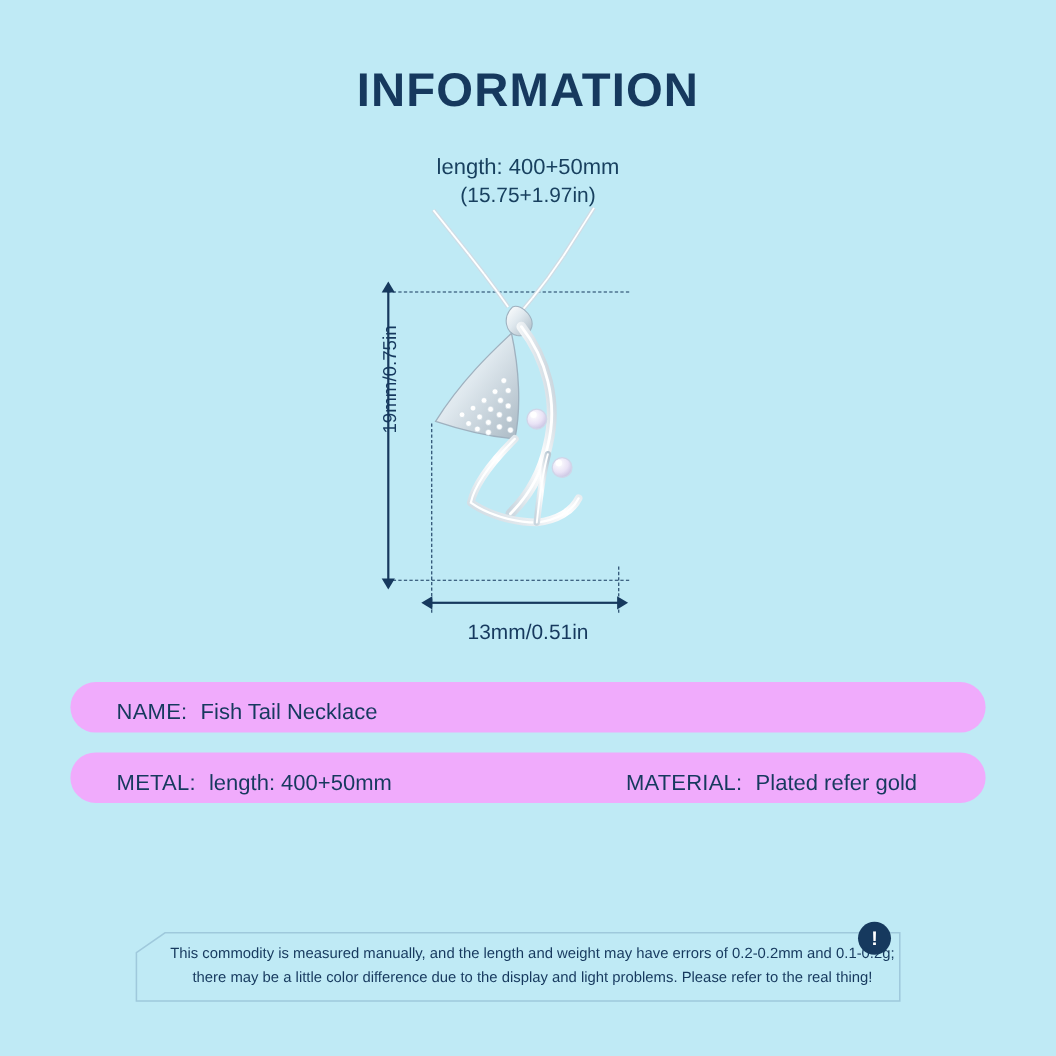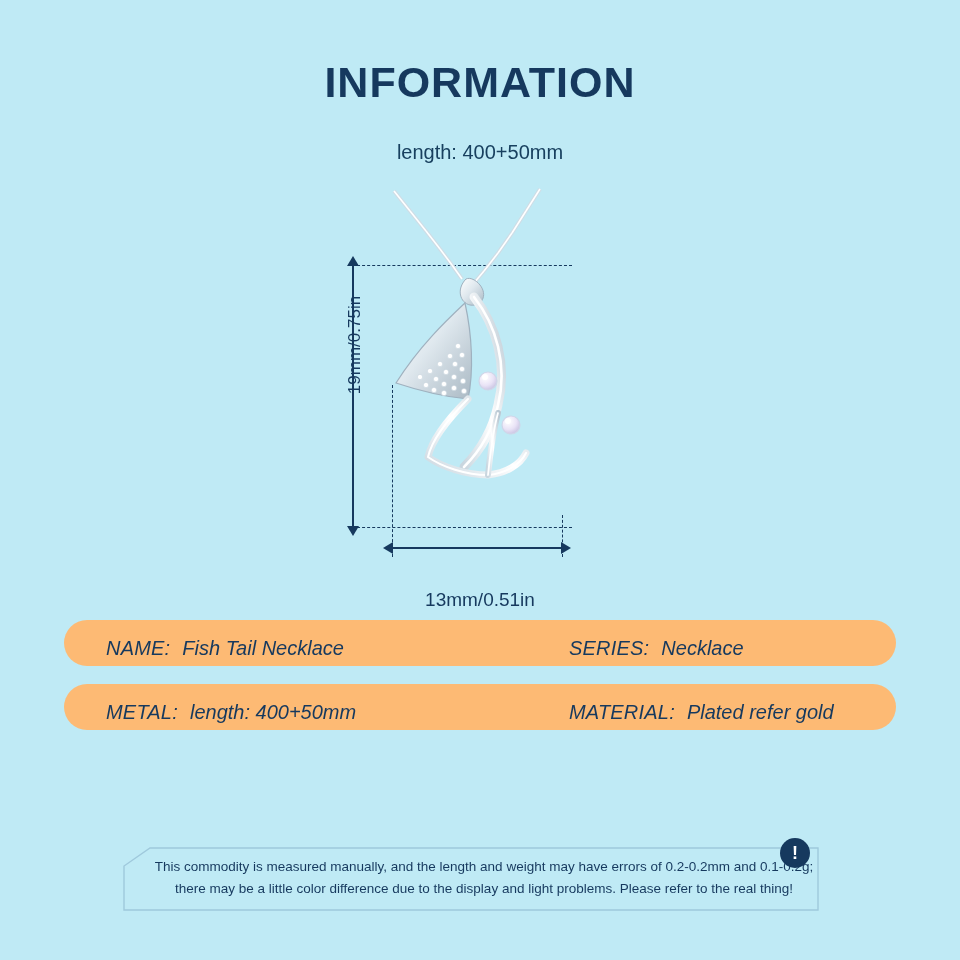--- a/index.html
+++ b/index.html
@@ -119,41 +119,39 @@
   .h-dim:after { right: -9px; border-left: 10px solid #16395e; }
 
   .h-label {
     position: absolute;
     left: 30px;
     top: 380px;
     width: 240px;
     text-align: center;
     font-size: 19px;
     color: #16395e;
-    margin-top: 24px;
   }
 
   .necklace-svg { position: absolute; left: 40px; top: 0; }
 
   
   .specs {
     position: absolute;
     left: 64px;
     top: 620px;
     width: 832px;
   }
   .spec-row {
     position: relative;
     height: 46px;
     margin-bottom: 18px;
-    background: #fdba74;
+    background: #f0abfc;
     border-radius: 23px;
     display: flex;
     align-items: center;
-    font-style: italic;
   }
   .spec-cell {
     display: flex;
     align-items: baseline;
     font-size: 20px;
     color: #16395e;
     white-space: nowrap;
   }
   .spec-cell.left { position: absolute; left: 42px; }
   .spec-cell.right { position: absolute; left: 505px; }
@@ -196,20 +194,21 @@
 </style>
 </head>
 <body>
 
 <div class="page">
 
   <div class="title">INFORMATION</div>
 
   <div class="length-note">
     <span>length: 400+50mm</span>
+    <span class="ln2">(15.75+1.97in)</span>
   </div>
 
   <div class="product-area">
 
     <div class="dash-h" style="left:22px; top:80px; width:220px;"></div>
     <div class="dash-h" style="left:22px; top:342px; width:220px;"></div>
     <div class="dash-v" style="left:62px; top:200px; height:172px;"></div>
     <div class="dash-v" style="left:232px; top:330px; height:42px;"></div>
 
     <div class="v-dim"></div>
@@ -307,24 +306,20 @@
     </svg>
   </div>
 
   <div class="specs">
 
     <div class="spec-row">
       <div class="spec-cell left">
         <span class="spec-key">NAME:</span>
         <span class="spec-val">Fish Tail Necklace</span>
       </div>
-      <div class="spec-cell right">
-        <span class="spec-key">SERIES:</span>
-        <span class="spec-val">Necklace</span>
-      </div>
     </div>
 
     <div class="spec-row">
       <div class="spec-cell left">
         <span class="spec-key">METAL:</span>
         <span class="spec-val">length: 400+50mm</span>
       </div>
       <div class="spec-cell right">
         <span class="spec-key">MATERIAL:</span>
         <span class="spec-val">Plated refer gold</span>

